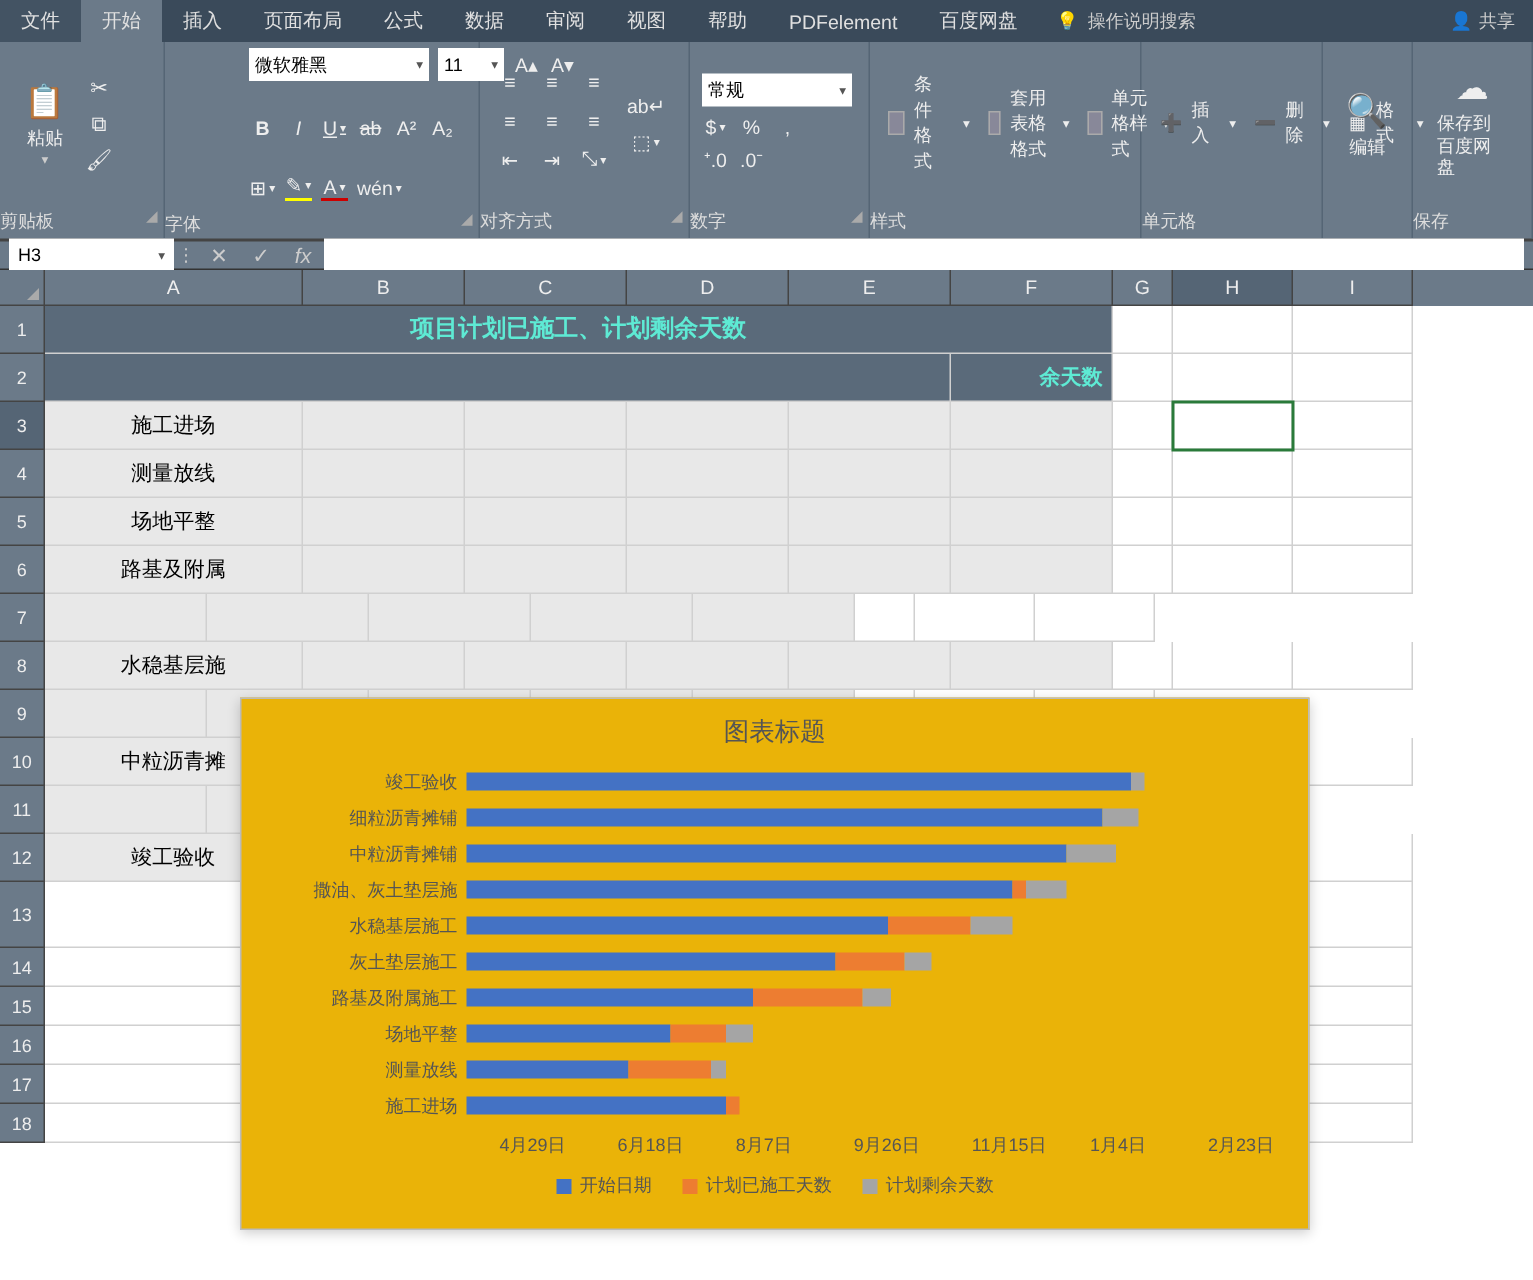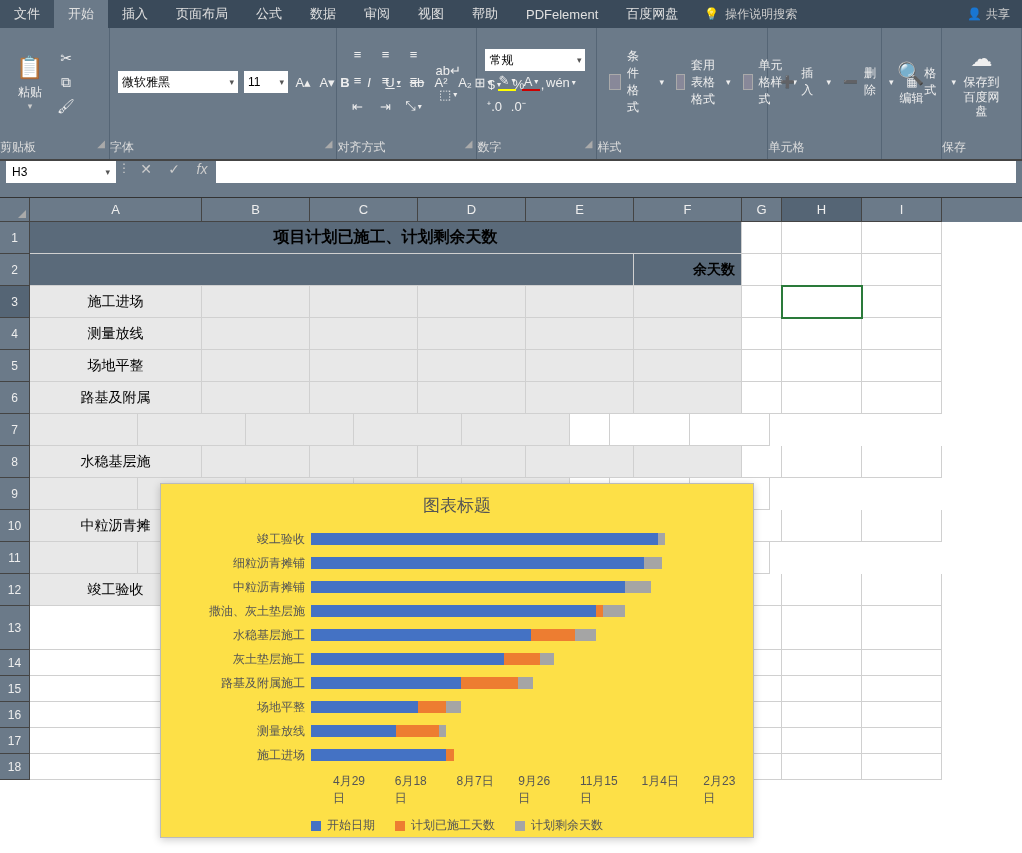--- a/index.html
+++ b/index.html
@@ -25,21 +25,21 @@
 .big-btn .ico { width: 28px; height: 28px; display: flex; align-items: center; justify-content: center; font-size: 22px; }
 .big-btn .txt { margin-top: 2px; font-size: 12px; }
 .mini-col { display: flex; flex-direction: column; gap: 6px; }
 .mini-ico { width: 20px; height: 18px; display: flex; align-items: center; justify-content: center; color: #eee; font-size: 14px; cursor: pointer; }
 
 .combo { background: #fff; height: 22px; display: flex; align-items: center; padding: 0 4px; font-size: 12px; position: relative; }
 .combo .dd { margin-left: auto; font-size: 9px; color: #555; padding-left: 4px; }
 .font-combo { width: 120px; }
 .size-combo { width: 44px; }
 
-.font-tools { display: flex; flex-direction: row; gap: 0; }
+.font-tools { display: flex; flex-direction: column; gap: 22px; margin-left: 48px; }
 .font-row { display: flex; gap: 6px; align-items: center; }
 .tool-btn { min-width: 18px; height: 18px; display: flex; align-items: center; justify-content: center; color: #eee; cursor: pointer; font-size: 13px; position: relative; }
 .tool-btn .dd { font-size: 8px; margin-left: 2px; }
 .strike { text-decoration: line-through; }
 .underline-red { border-bottom: 2px solid #c00; }
 .underline-yellow { border-bottom: 2px solid #ff0; padding-bottom:1px; }
 
 .align-grid { display: grid; grid-template-columns: repeat(3, 24px); grid-auto-rows: 22px; gap: 4px; }
 .align-extra { display: flex; flex-direction: column; gap: 6px; margin-left: 6px; }
 
@@ -48,50 +48,50 @@
 .num-row { display: flex; gap: 6px; }
 
 .style-col { display: flex; gap: 4px; }
 .style-item { display: flex; align-items: center; gap: 6px; color: #eee; cursor: pointer; padding: 2px 4px; font-size: 12px; }
 .style-item .dd { margin-left: 4px; font-size: 9px; }
 .style-ico { width: 22px; height: 16px; border: 1px solid #aaa; background: #889; }
 
 .cell-col .style-item .ico2 { width: 18px; height: 16px; display:flex; align-items:center; justify-content:center; }
 
 
-.formula-bar { background: #6b7a89; height: 38px; display: flex; border-top: 1px solid #444; border-bottom: 1px solid #333; }
+.formula-bar { background: #6b7a89; height: 20px; display: flex; align-items: center; border-top: 1px solid #444; border-bottom: 1px solid #333; }
 .name-box { background: #fff; width: 110px; height: 22px; margin-left: 6px; display: flex; align-items: center; padding: 0 6px; font-size: 12px; }
 .name-box .dd { margin-left: auto; font-size: 9px; color:#555; }
 .fb-sep { width: 16px; text-align: center; color: #ccc; }
 .fb-btn { width: 28px; text-align: center; color: #ccc; cursor: pointer; font-size: 14px; }
 .fx-input { flex: 1; background: #fff; height: 22px; margin-right: 6px; }
 
 
 .grid { position: relative; }
 .col-headers { display: flex; background: #6b7a89; height: 24px; color: #eee; font-size: 13px; }
 .corner { width: 30px; border-right: 1px solid #444; border-bottom: 1px solid #444; background: #6b7a89; position: relative; }
 .corner::after { content:""; position:absolute; right:3px; bottom:3px; width:0; height:0; border-right:8px solid #aaa; border-top:8px solid transparent; }
 .col-h { border-right: 1px solid #444; border-bottom: 1px solid #444; display: flex; align-items: center; justify-content: center; }
 .col-A { width: 172px; } .col-B { width: 108px; } .col-C { width: 108px; } .col-D { width: 108px; } .col-E { width: 108px; } .col-F { width: 108px; } .col-G { width: 40px; } .col-H { width: 80px; } .col-I { width: 80px; }
 .col-h.sel { background: #556575; }
 
 .rows { }
 .row { display: flex; height: 32px; }
 .row-h { width: 30px; background: #6b7a89; color: #eee; display: flex; align-items: center; justify-content: center; border-right: 1px solid #444; border-bottom: 1px solid #444; font-size: 12px; }
 .row-h.sel { background: #556575; }
 .cell { border-right: 1px solid #d0d0d0; border-bottom: 1px solid #d0d0d0; display: flex; align-items: center; padding: 0 6px; font-size: 14px; background: #fff; position: relative; overflow: visible; white-space: nowrap; }
-.cell.hdr { background: #5a6a7a; color: #000000; justify-content: center; font-weight: bold; }
+.cell.hdr { background: #5a6a7a; color: #5eead4; justify-content: center; font-weight: bold; }
 .cell.hdr-title { font-size: 16px; }
 .cell.sidehdr { background: #e8e8e8; justify-content: center; }
 .cell.center { justify-content: center; }
 .cell.selected { outline: 2px solid #2a7a3a; outline-offset: -1px; z-index: 2; }
 .cell .tri { position: absolute; left: 1px; top: 1px; width: 0; height: 0; border-left: 6px solid #2a7a3a; border-bottom: 6px solid transparent; }
 
 
-.chart-box { position: absolute; left: 160px; top: 285px; width: 594px; height: 355px; background: #fde047; border: 1px solid #bbb; box-shadow: 0 2px 8px rgba(0,0,0,.2); z-index: 10; padding: 10px 10px 6px 10px; }
+.chart-box { position: absolute; left: 160px; top: 285px; width: 713px; height: 355px; background: #eab308; border: 1px solid #bbb; box-shadow: 0 2px 8px rgba(0,0,0,.2); z-index: 10; padding: 10px 10px 6px 10px; }
 .chart-title { text-align: center; font-size: 17px; color: #555; margin-bottom: 10px; }
 .plot { display: flex; height: 240px; }
 .cat-labels { width: 140px; display: flex; flex-direction: column; justify-content: space-around; text-align: right; font-size: 12px; color: #555; padding-right: 6px; }
 .bars { flex: 1; position: relative; display: flex; flex-direction: column; justify-content: space-around; }
 .bar-row { height: 12px; display: flex; }
 .seg { height: 100%; }
 .seg.s0 { background: #4472c4; }
 .seg.s1 { background: #ed7d31; }
 .seg.s2 { background: #a5a5a5; }
 .x-axis { display: flex; margin-left: 140px; font-size: 12px; color: #555; padding-top: 6px; }
@@ -298,21 +298,21 @@
         <div class="txt">编辑</div>
       </div>
     </div>
     <div class="label">&nbsp;</div>
   </div>
 
   <div class="ribbon-group" style="min-width:80px">
     <div class="body">
       <div class="big-btn">
         <div class="ico">☁</div>
-        <div class="txt" style="text-align:center;line-height:1.2">保存到百度网盘</div>
+        <div class="txt" style="text-align:left;line-height:1.2">保存到百度网盘</div>
       </div>
     </div>
     <div class="label"><span>保存</span></div>
   </div>
 
 </div>
 
 <div class="formula-bar">
   <div class="name-box">
     <span>H3</span>

